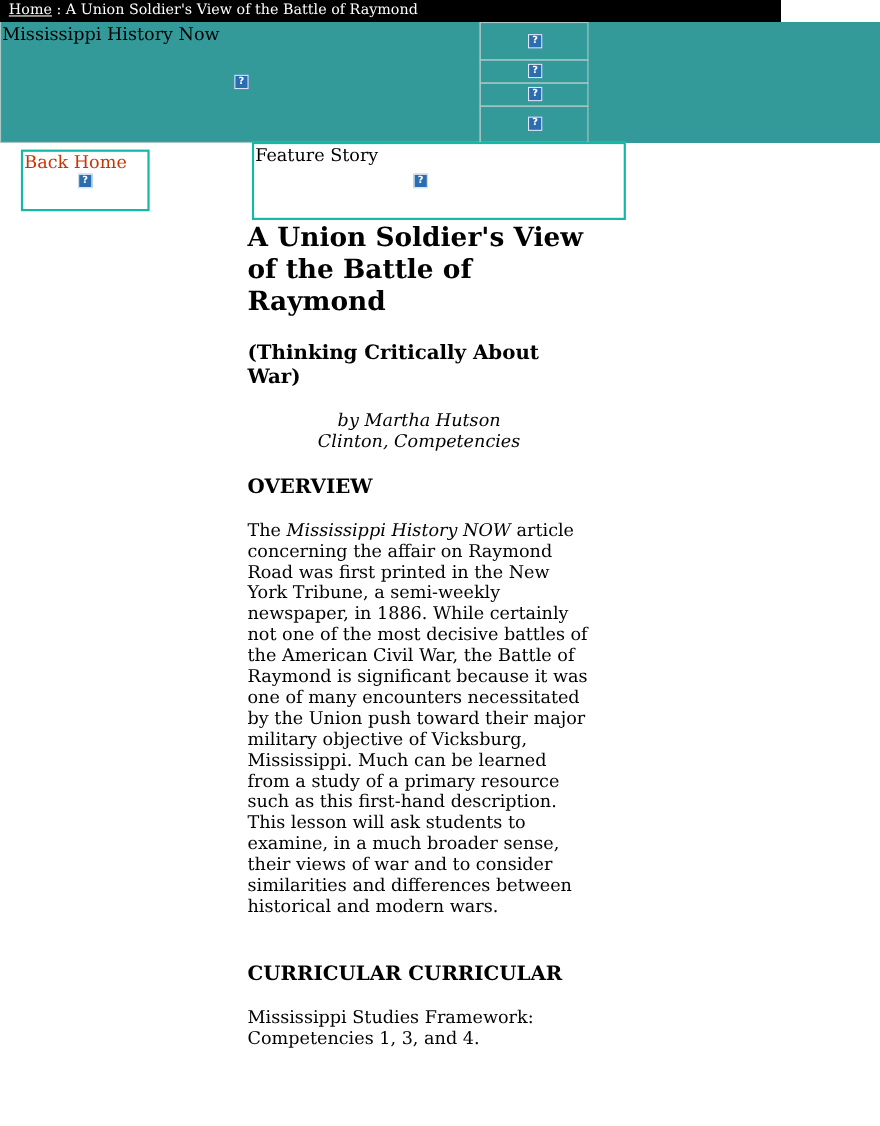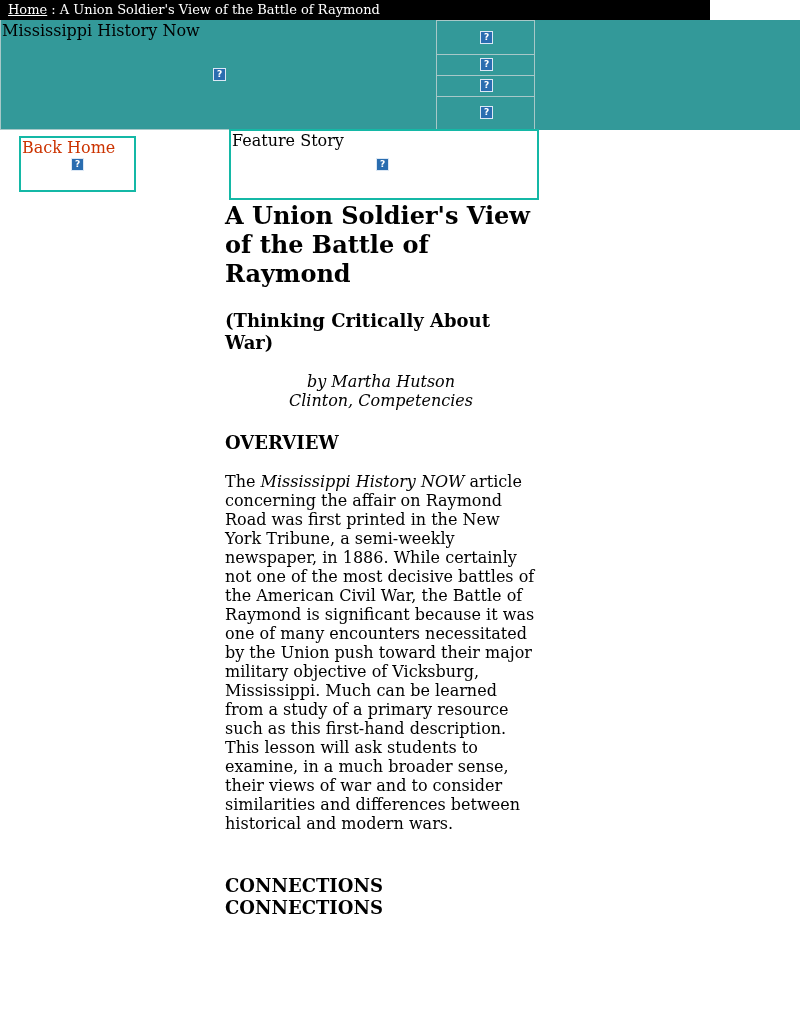--- a/index.html
+++ b/index.html
@@ -158,30 +158,31 @@
   <div class="nav-cell" style="top:76px; height:34px;">
     <span class="broken-img" style="left:43px; top:9px;">?</span>
   </div>
 </div>
 
 <div class="box" style="left:19px; top:136px; width:117px; height:56px;">
   <a href="#" class="back-home">Back Home</a>
   <span class="broken-img" style="left:50px; top:20px;">?</span>
 </div>
 
-<div class="box" style="left:229px; top:129px; width:310px; height:71px;">
+<div class="box" style="left:229px; top:129px; width:340px; height:71px;">
   <span class="feature-label">Feature Story</span>
   <span class="broken-img" style="left:145px; top:27px;">?</span>
 </div>
 
 <div class="content">
   <h1>A Union Soldier's View of the Battle of Raymond</h1>
   <h2 class="subtitle">(Thinking Critically About War)</h2>
   <div class="byline">
     <div>by Martha Hutson</div>
     <div>Clinton, Competencies</div>
   </div>
 
   <h3 class="section-head" style="margin-top:22px;">OVERVIEW</h3>
   <p class="para" style="margin-top:18px;"><span>The </span><em>Mississippi History NOW</em><span> article concerning the affair on Raymond Road was first printed in the New York Tribune, a semi-weekly newspaper, in 1886. While certainly not one of the most decisive battles of the American Civil War, the Battle of Raymond is significant because it was one of many encounters necessitated by the Union push toward their major military objective of Vicksburg, Mississippi. Much can be learned from a study of a primary resource such as this first-hand description. This lesson will ask students to examine, in a much broader sense, their views of war and to consider similarities and differences between historical and modern wars.</span></p>
 
-  <h3 class="section-head" style="margin-top:42px; line-height:22px;">CONNECTIONS CONNECTIONS</h3>
+  <h3 class="section-head" style="margin-top:42px; line-height:22px;">CURRICULAR CURRICULAR</h3>
+  <p class="para" style="margin-top:18px;">Mississippi Studies Framework: Competencies 1, 3, and 4.</p>
 </div>
 
 </body></html>

